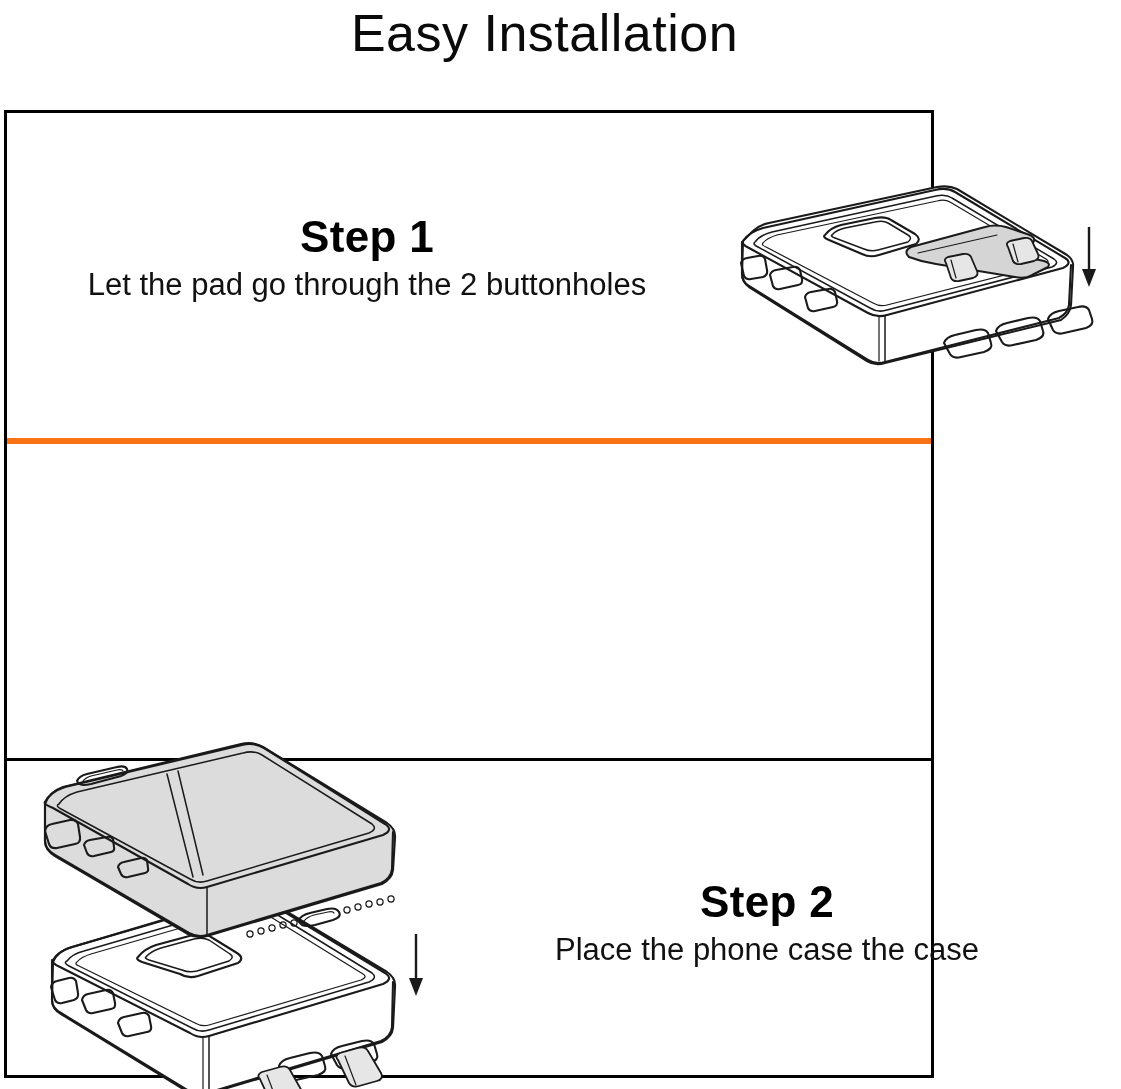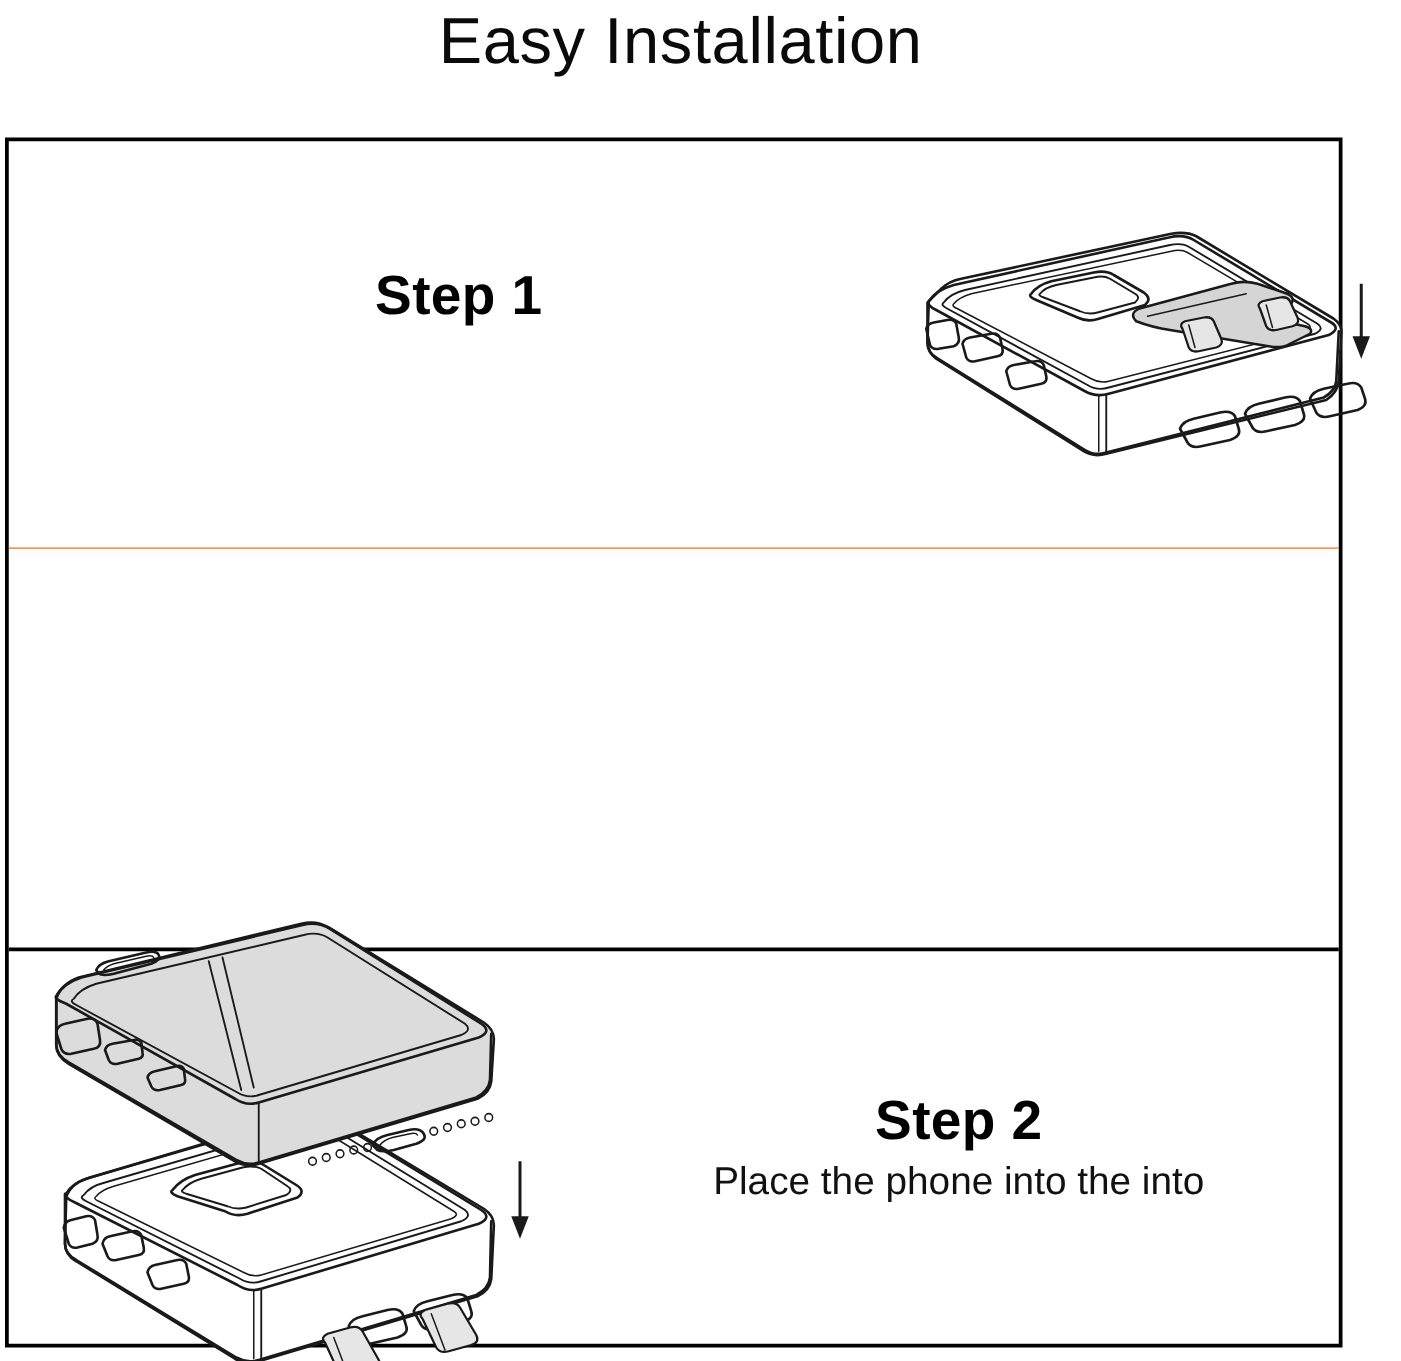--- a/index.html
+++ b/index.html
@@ -33,34 +33,34 @@
     letter-spacing: 0.5px;
     line-height: 62px;
     color: #0a0a0a;
   }
 
   
   .frame {
     position: absolute;
     left: 4px;
     top: 110px;
-    width: 1070px;
+    width: 930px;
     height: 968px;
     border: 3px solid #000000;
     box-sizing: border-box;
   }
   .panel {
     position: absolute;
     left: 0;
     width: 100%;
     box-sizing: border-box;
     overflow: visible;
   }
   .panel-1 { top: 0;    height: 325px; }
-  .panel-2 { top: 325px; height: 323px; border-top: 1px solid #f97316; border-bottom: 3px solid #000; }
+  .panel-2 { top: 325px; height: 323px; border-top: 6px solid #f97316; border-bottom: 3px solid #000; }
   .panel-3 { top: 648px; height: 314px; }
 
   
   .steptext {
     position: absolute;
     text-align: center;
   }
   .step-heading {
     font-size: 44px;
     font-weight: bold;
@@ -106,20 +106,21 @@
 <div class="sheet">
 
   <div class="title">Easy Installation</div>
 
   <div class="frame">
 
     <div class="panel panel-1">
 
       <div class="steptext text-1">
         <p class="step-heading">Step 1</p>
+        <p class="step-caption">Let the pad go through the 2 buttonholes</p>
       </div>
 
       <div class="art art-1">
         <svg width="410" height="270" viewBox="0 0 410 270">
 
           <g>
             <path class="fill-w" d="M46,76 L56,66 Q62,60 72,58 L240,22 Q252,20 260,24 L370,90 Q377,95 376,102 L374,140 Q373,149 364,155 L188,198 Q178,201 170,196 L52,122 Q45,117 45,108 Z"></path>
 
             <path class="ln" d="M46,76 Q52,67 66,63 L238,25 Q250,22 258,27 L368,93 Q376,98 366,103 L190,150 Q180,153 171,148 L52,83 Q44,79 46,76 Z"></path>
 
@@ -165,21 +166,21 @@
             <polygon class="arrowhd" points="392,122 385,104 399,104"></polygon>
           </g>
         </svg>
       </div>
     </div>
 
     <div class="panel panel-2">
 
       <div class="steptext text-2">
         <p class="step-heading">Step 2</p>
-        <p class="step-caption">Place the phone into the into</p>
+        <p class="step-caption">Place the phone case the case</p>
       </div>
 
       <div class="art art-2">
         <svg width="560" height="360" viewBox="0 0 560 360">
 
           <g>
             <path class="fill-w" d="M38,218 Q42,208 54,204 L228,152 Q240,149 249,154 L372,228 Q381,234 380,243 L378,284 Q377,293 367,298 L192,350 Q182,353 173,348 L46,270 Q37,265 37,256 Z"></path>
             <path class="ln" d="M38,216 Q43,207 57,203 L229,153 Q241,150 250,156 L370,229 Q379,235 368,240 L194,292 Q184,295 175,289 L45,223 Q36,219 38,216 Z"></path>
             <path class="ln-t" d="M52,217 Q57,210 69,207 L230,160 Q240,157 248,162 L357,229 Q363,234 354,238 L194,286 Q185,289 177,284 L54,222 Q48,219 52,217 Z"></path>
             <path class="ln-h" d="M62,218 Q66,213 76,210 L231,165 Q240,163 246,167 L348,230 Q353,233 346,236 L194,281 Q187,283 180,279 L64,222 Q59,220 62,218 Z"></path>

